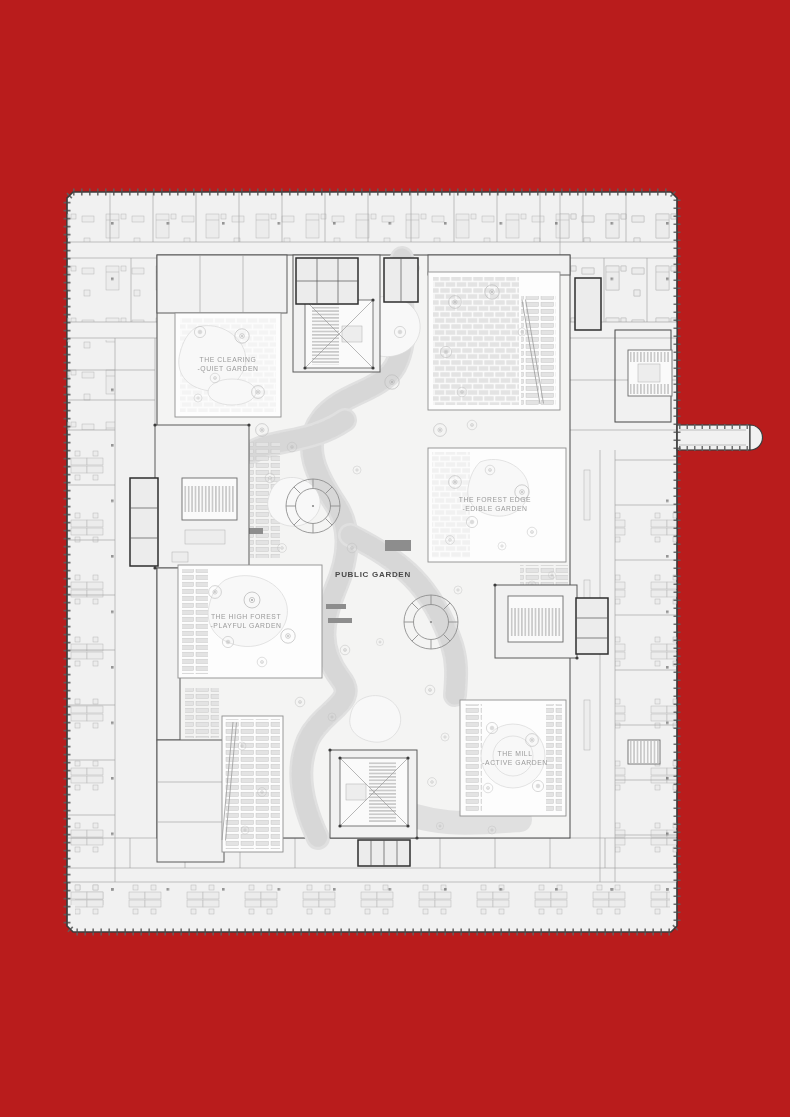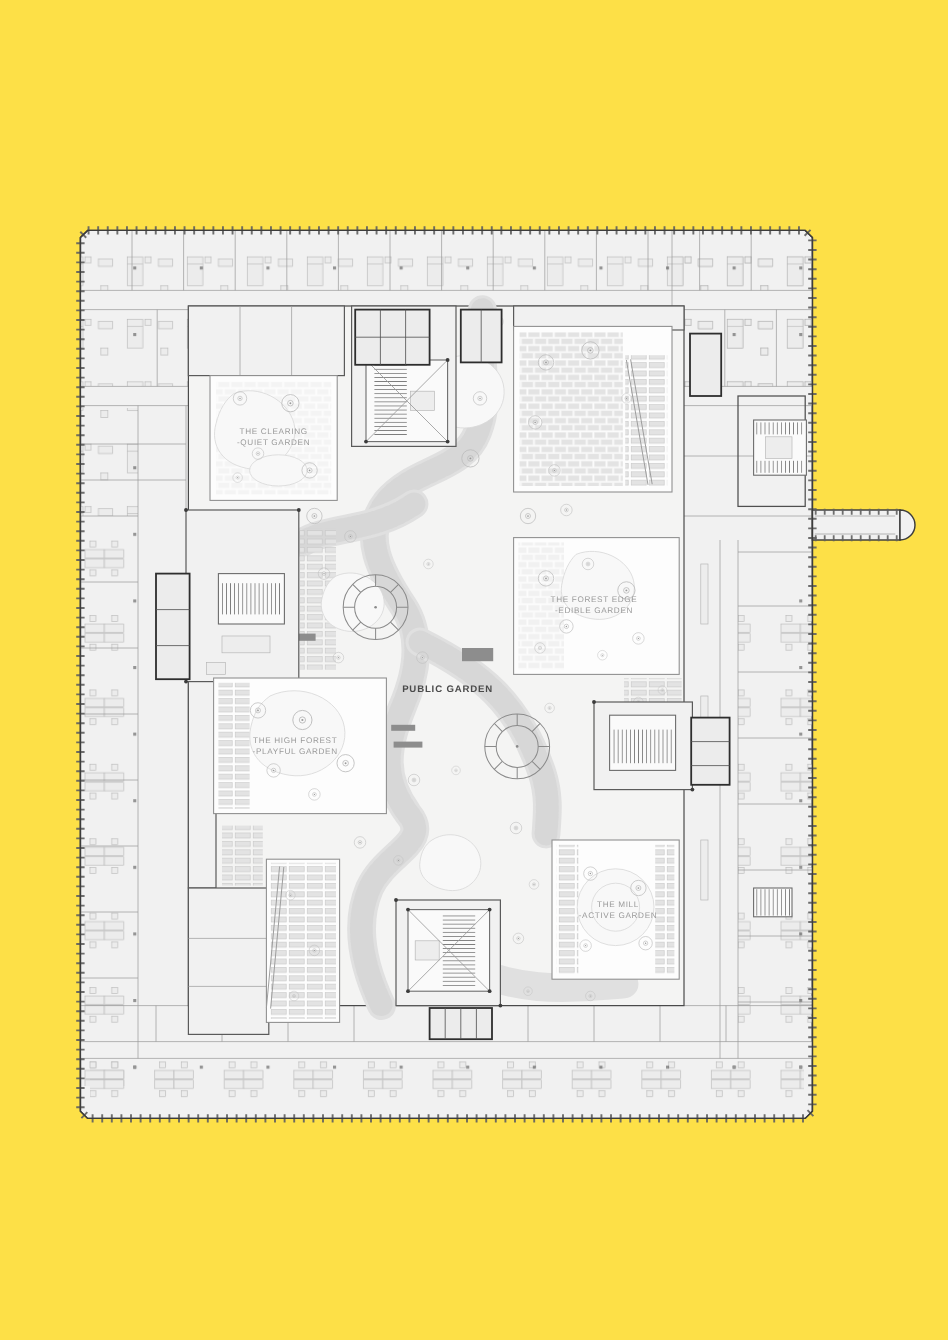--- a/index.html
+++ b/index.html
@@ -1,16 +1,16 @@
 <!DOCTYPE html>
 <html><head>
 <meta charset="utf-8">
 <style>
   html,body{margin:0;padding:0;background:#ffffff;}
-  .sheet{width:790px;height:1117px;background:#fde047;position:relative;overflow:hidden;
+  .sheet{width:790px;height:1117px;background:#b91c1c;position:relative;overflow:hidden;
          font-family:"Liberation Sans", sans-serif;}
   svg{display:block}
   .wall{stroke:#3c3c3c;stroke-width:1.2;fill:none}
   .wallF{fill:#f1f1f1;stroke:#3c3c3c;stroke-width:1.2}
   .mull{stroke:#5f5f5f;stroke-width:7;stroke-dasharray:1.6 6.4;fill:none;opacity:.9}
   .mullS{stroke:#5f5f5f;stroke-width:5;stroke-dasharray:1.5 6;fill:none;opacity:.9}
   .pw{stroke:#9b9b9b;stroke-width:.6;fill:none}
   .pW{stroke:#4f4f4f;stroke-width:1.05;fill:none}
   .blockF{fill:#f1f1f1;stroke:#5a5a5a;stroke-width:1}
   .core{fill:#ececec;stroke:#2e2e2e;stroke-width:1.5}

